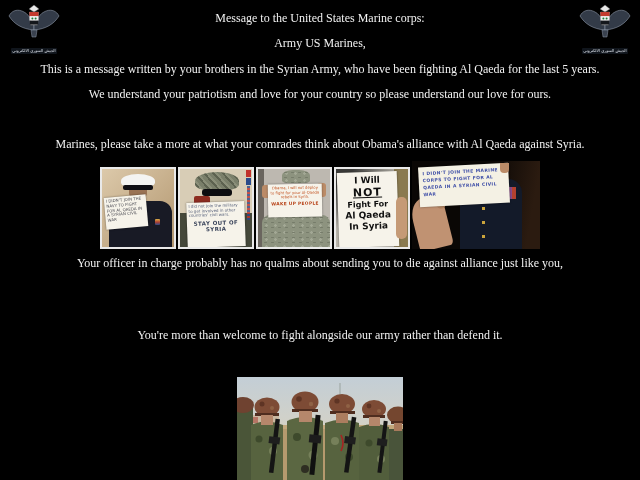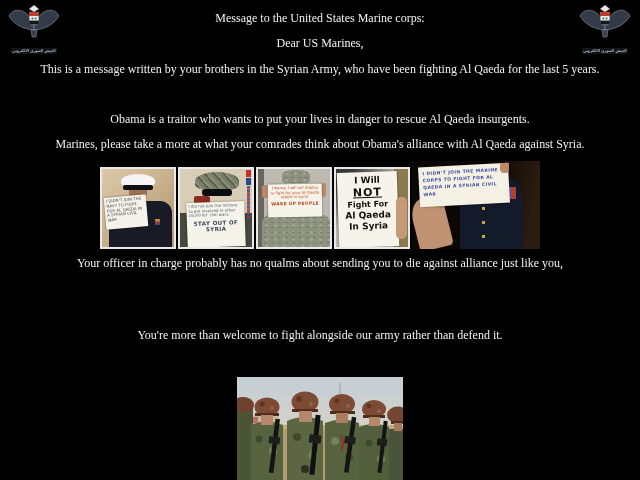--- a/index.html
+++ b/index.html
@@ -126,23 +126,23 @@
       <rect x="22.5" y="13.2" width="9" height="4.4" fill="#efefef"></rect>
       <circle cx="25.4" cy="15.4" r="1" fill="#1f7a3d"></circle>
       <circle cx="28.6" cy="15.4" r="1" fill="#1f7a3d"></circle>
       <rect x="22.8" y="17.6" width="8.4" height="4" fill="#14171c"></rect>
       <path d="M24 27 h6 l-1 7 h-4 Z" fill="#39414e" stroke="#8e99a9" stroke-width="0.5"></path>
     </svg>
     <div class="logo-caption">الجيش السوري الالكتروني</div>
   </div>
 
   <div class="msg-line" style="top:11px">Message to the United States Marine corps:</div>
-  <div class="msg-line" style="top:36px">Dear US Marines,</div>
+  <div class="msg-line" style="top:36px">Army US Marines,</div>
   <div class="msg-line" style="top:62px">This is a message written by your brothers in the Syrian Army, who have been fighting Al Qaeda for the last 5 years.</div>
-  <div class="msg-line" style="top:112px">Obama is a traitor who wants to put your lives in danger to rescue Al Qaeda insurgents.</div>
+  <div class="msg-line" style="top:87px">We understand your patriotism and love for your country so please understand our love for ours.</div>
   <div class="msg-line" style="top:137px">Marines, please take a more at what your comrades think about Obama's alliance with Al Qaeda against Syria.</div>
 
   <div class="strip">
 
     <div class="photo polaroid p1">
       <div class="p1-body"></div>
       <div class="p1-patch"></div>
       <div class="p1-cap"></div>
       <div class="p1-brim"></div>
       <div class="p1-face"></div>

